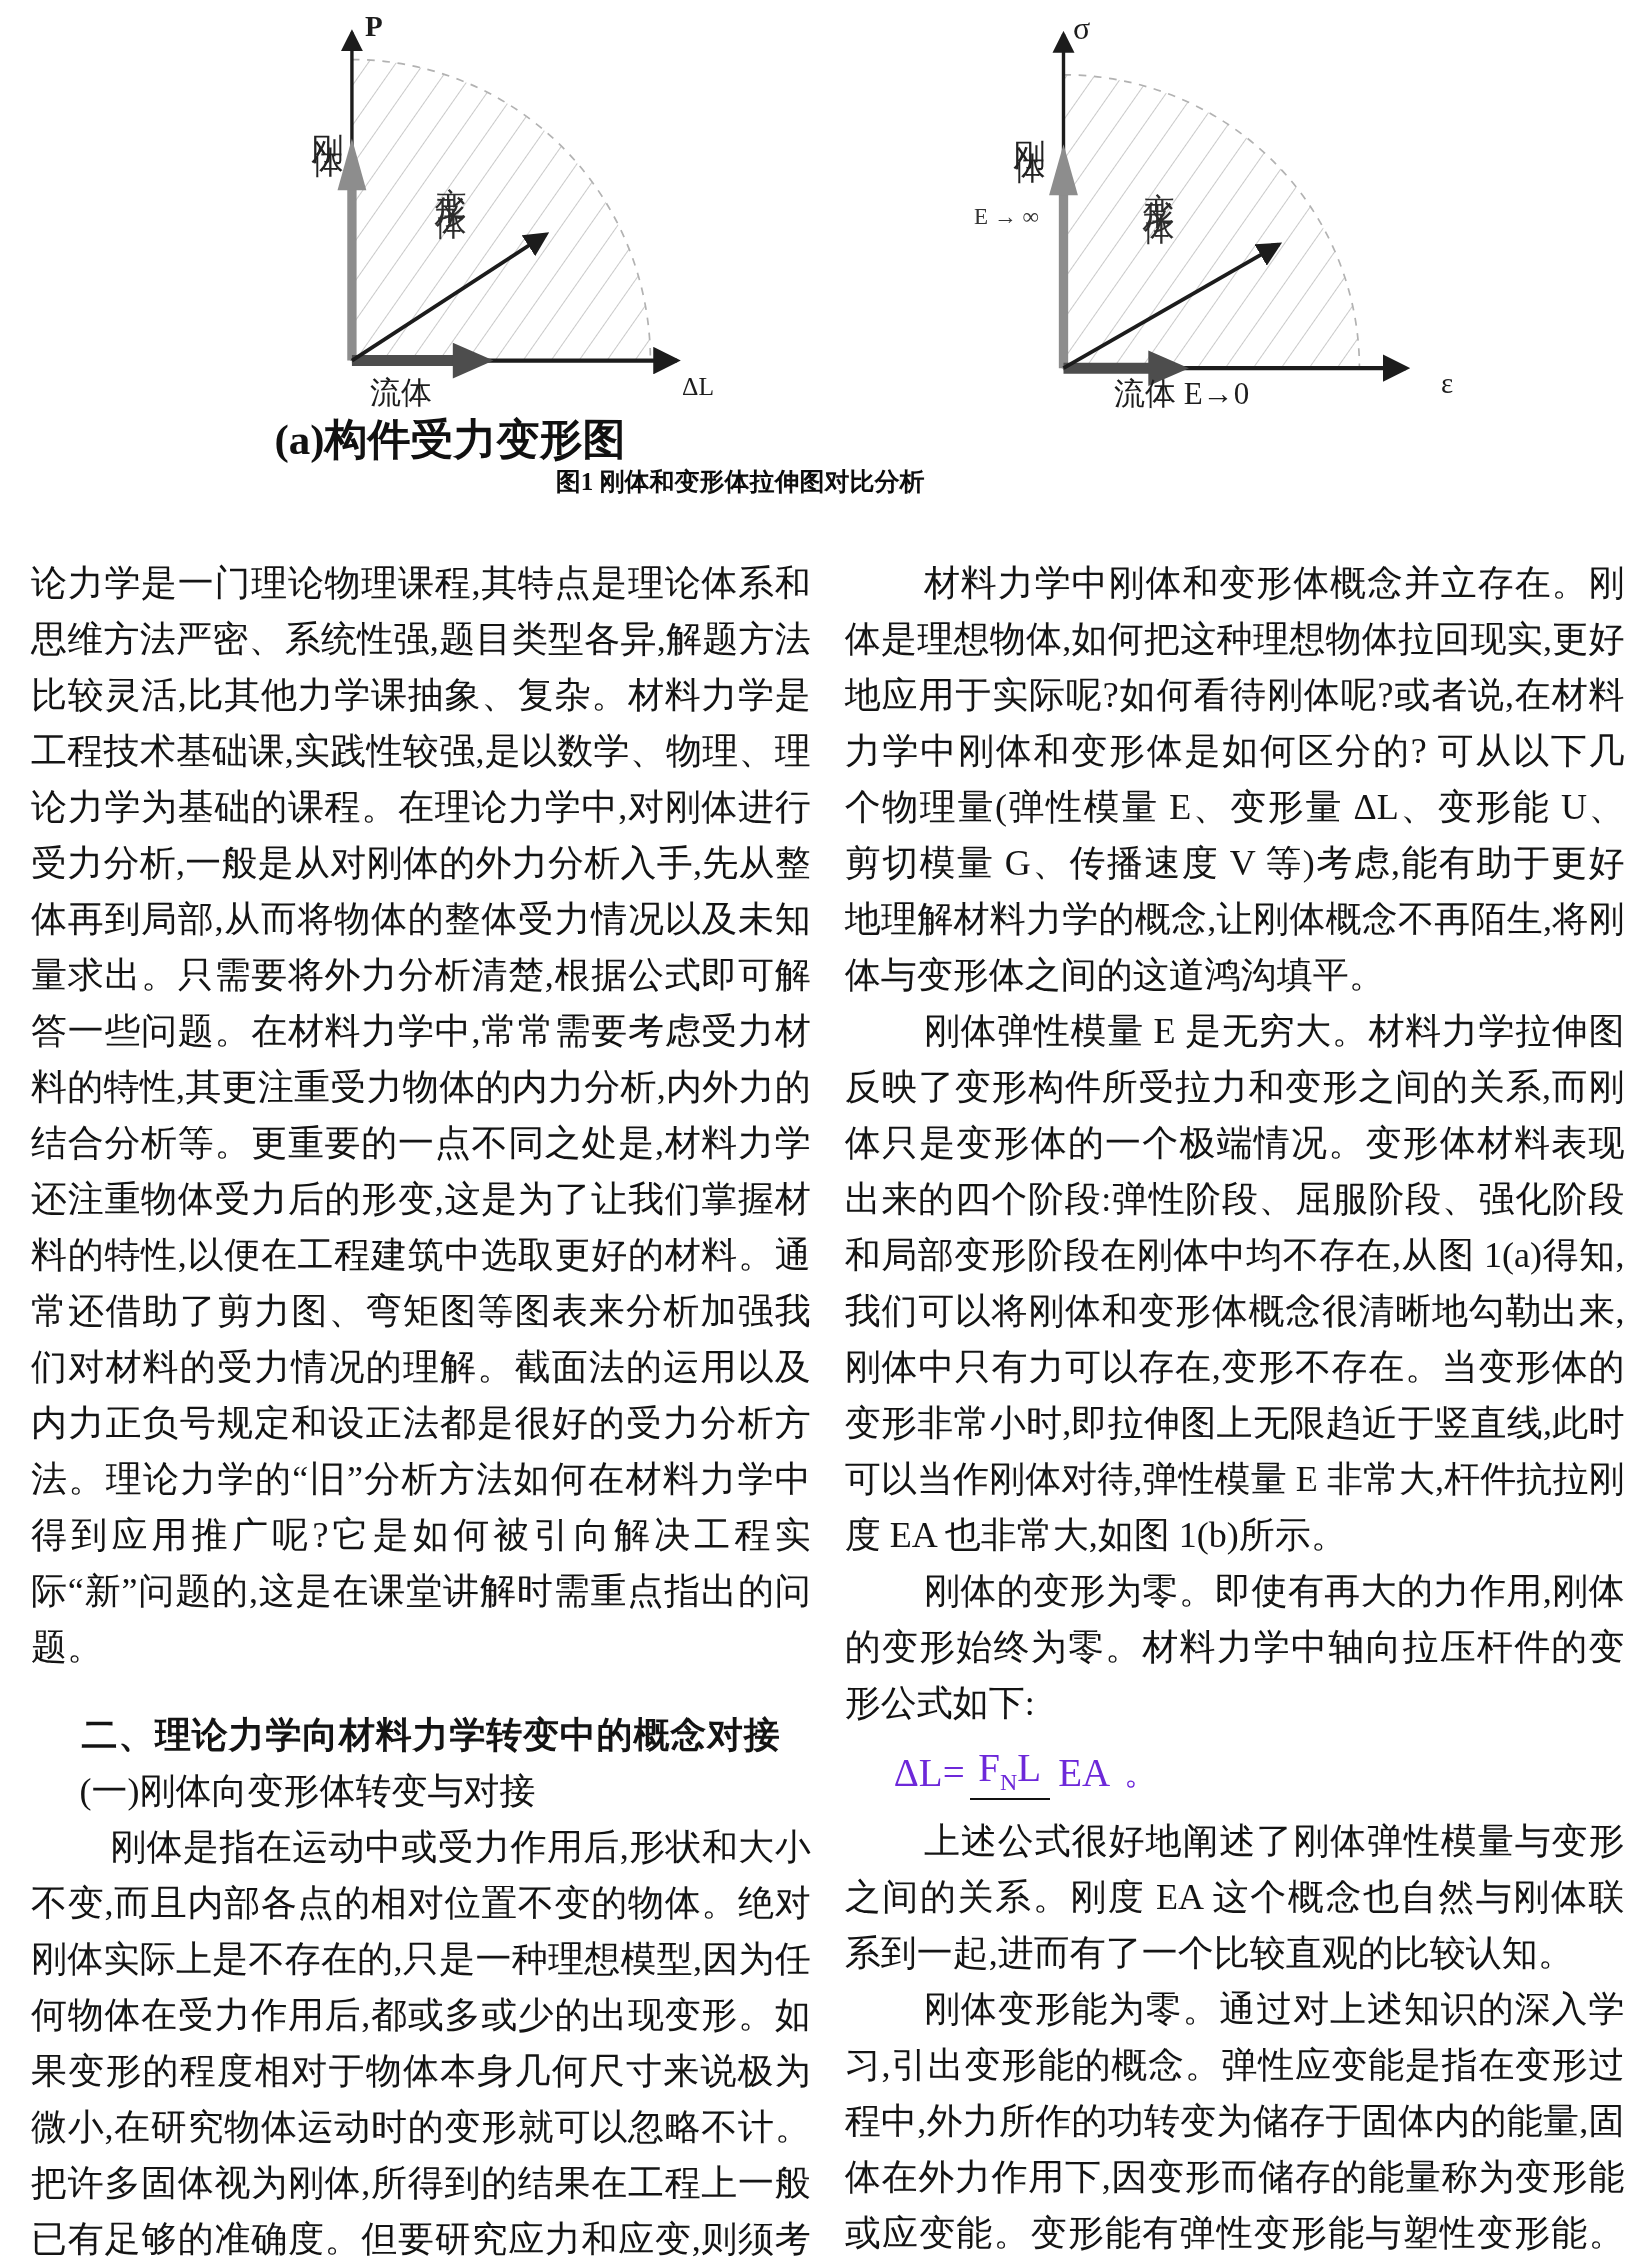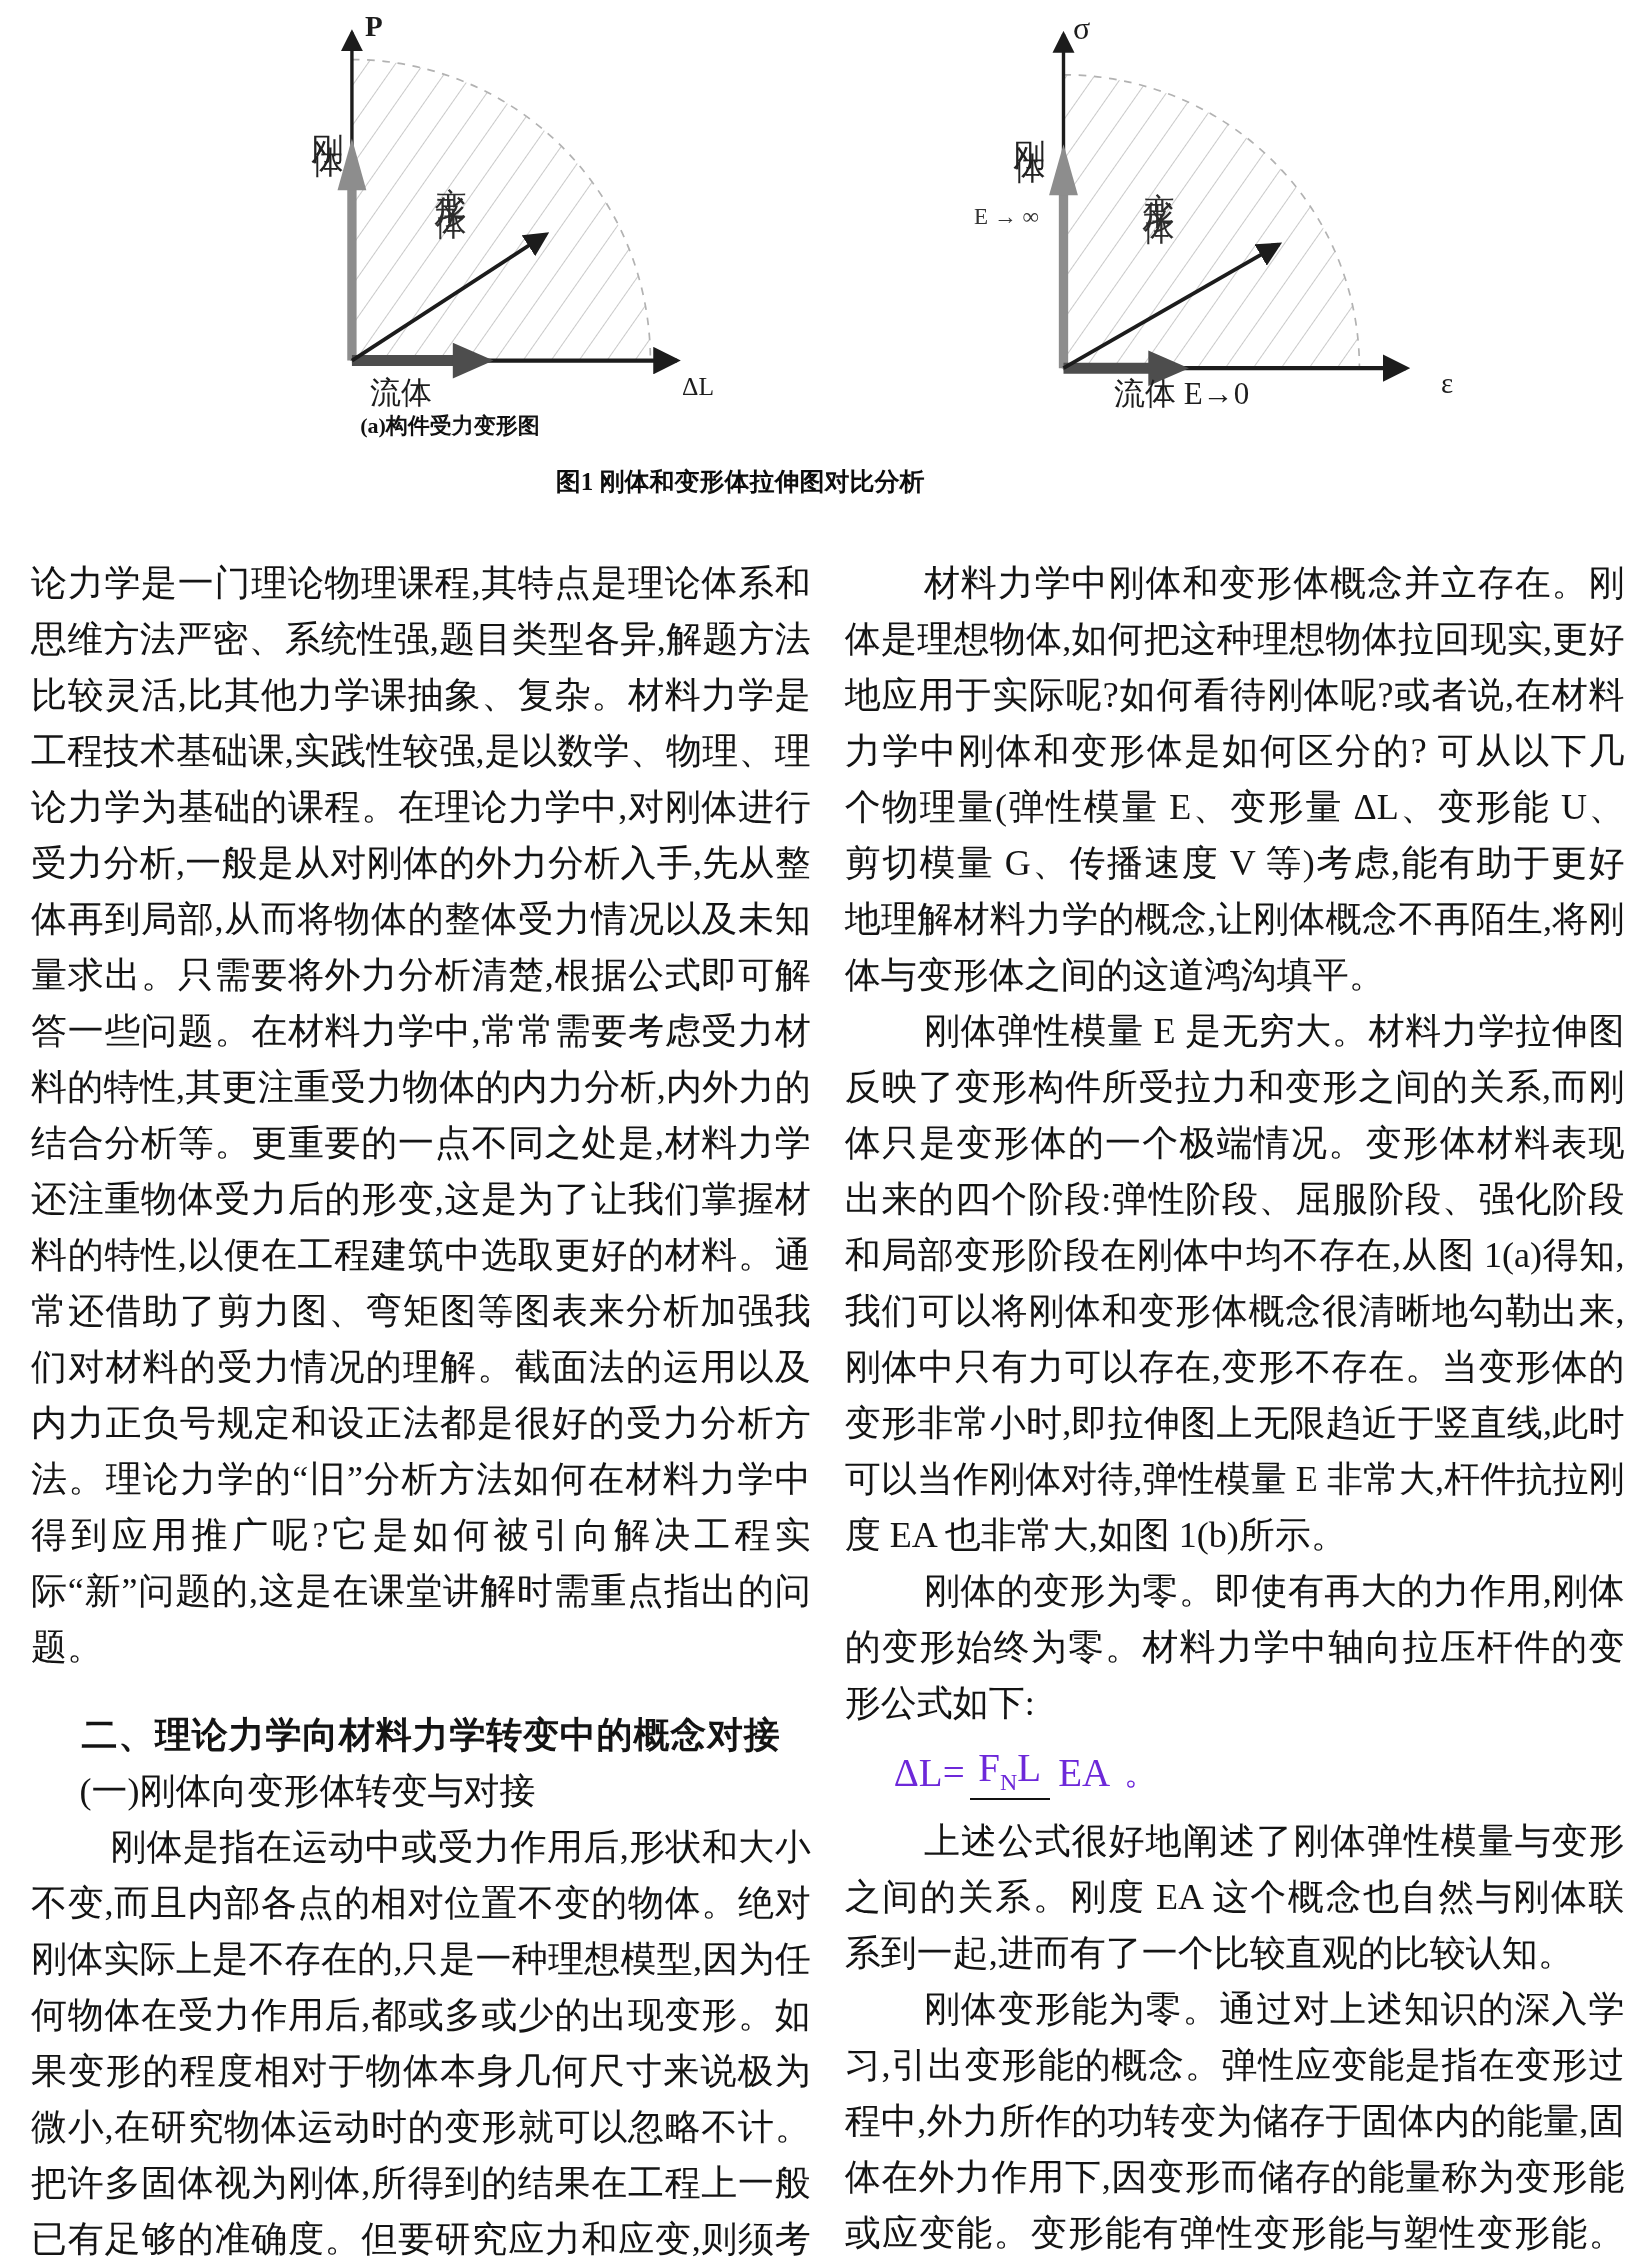--- a/index.html
+++ b/index.html
@@ -10,21 +10,21 @@
   .figure-area{position:relative;width:1650px;height:550px;background:#fff;}
   .figure-area svg{position:absolute;}
   #svg-a{left:127px;top:6.8px;}
   #svg-b{left:946px;top:6.8px;}
 
   .flabel{position:absolute;color:#1d1d1d;white-space:nowrap;}
   .vlabel{position:absolute;writing-mode:vertical-rl;text-orientation:upright;
           color:#222;white-space:nowrap;}
   .axis-math{font-family:"Liberation Serif","DejaVu Serif",serif;}
 
-  .caption{position:absolute;width:594px;text-align:center;font-size:22px;
+  .caption{position:absolute;width:594px;text-align:center;font-size:43px;
            font-weight:bold;color:#111;}
   .fig-title{position:absolute;top:465px;left:0;width:1480px;text-align:center;
              font-size:25px;font-weight:bold;color:#0d0d0d;font-family:Liberation Serif, serif;}
 
   
   .columns{display:flex;gap:34px;padding:5.1px 25.5px 0 31px;}
   .col{flex:1;font-size:36px;line-height:56px;text-align:justify;
        text-justify:inter-ideograph;color:#141414;}
   .col p{margin:0;text-indent:2.2em;}
   .col p.no-indent{text-indent:0;}

